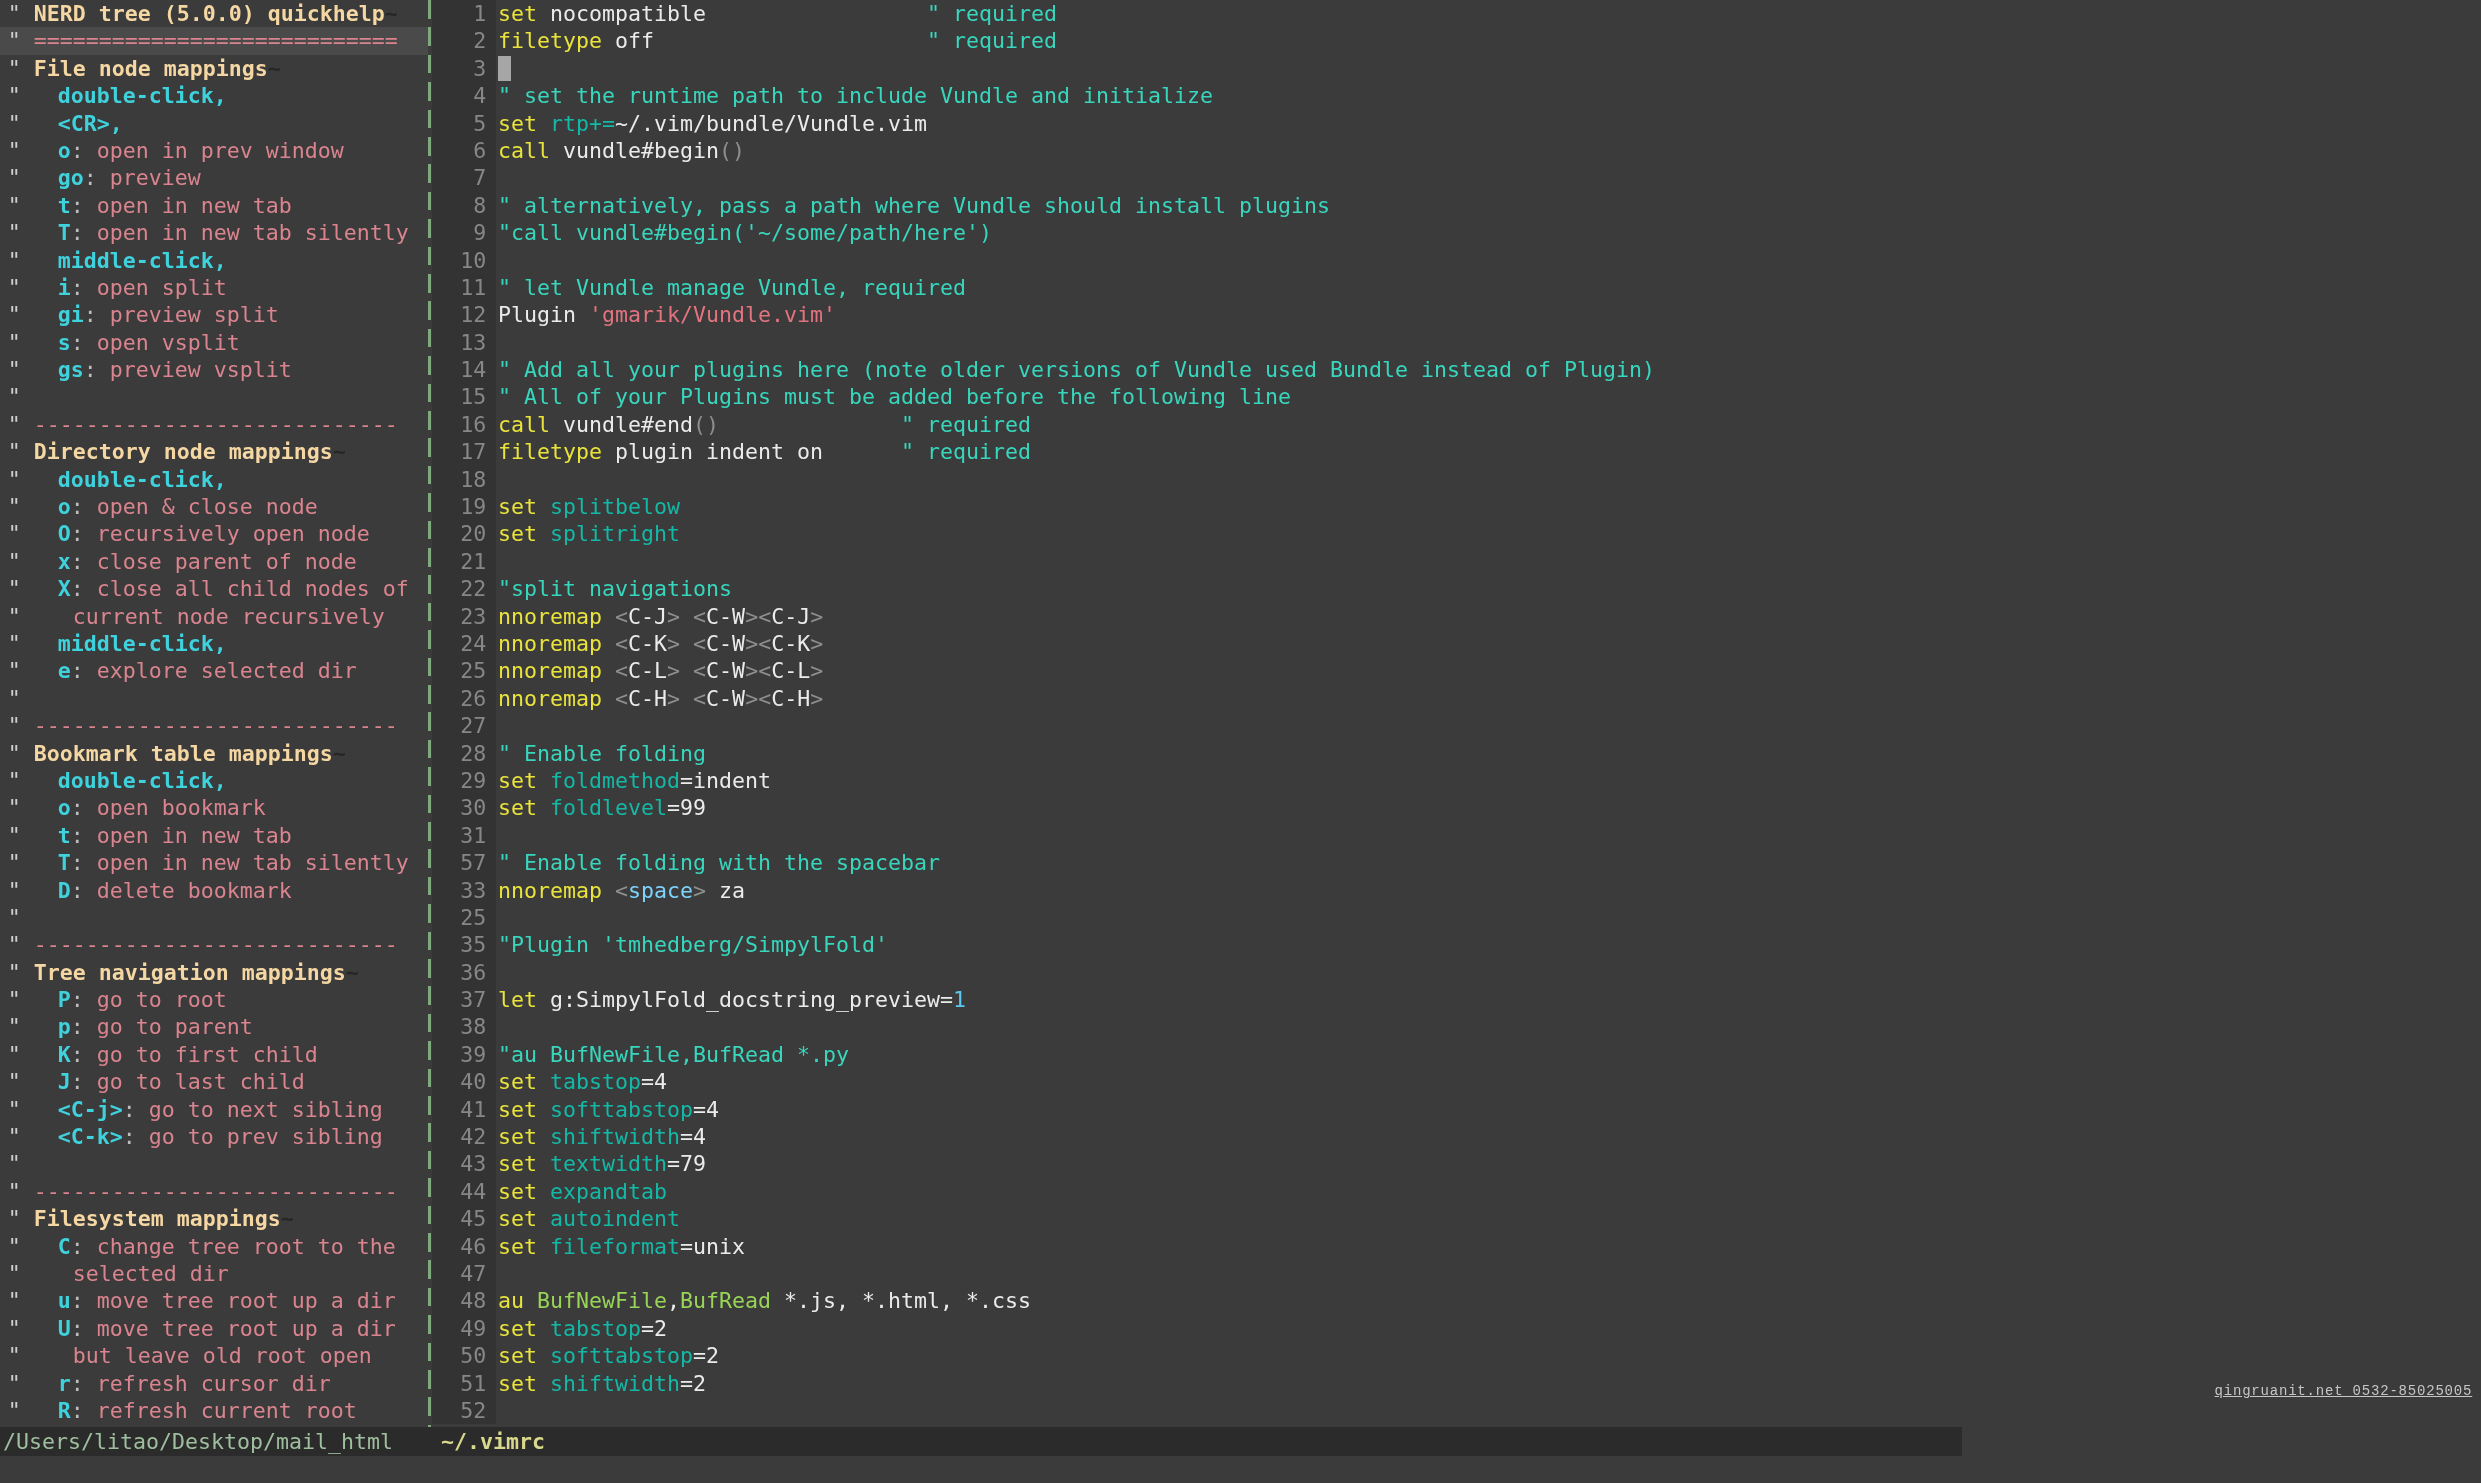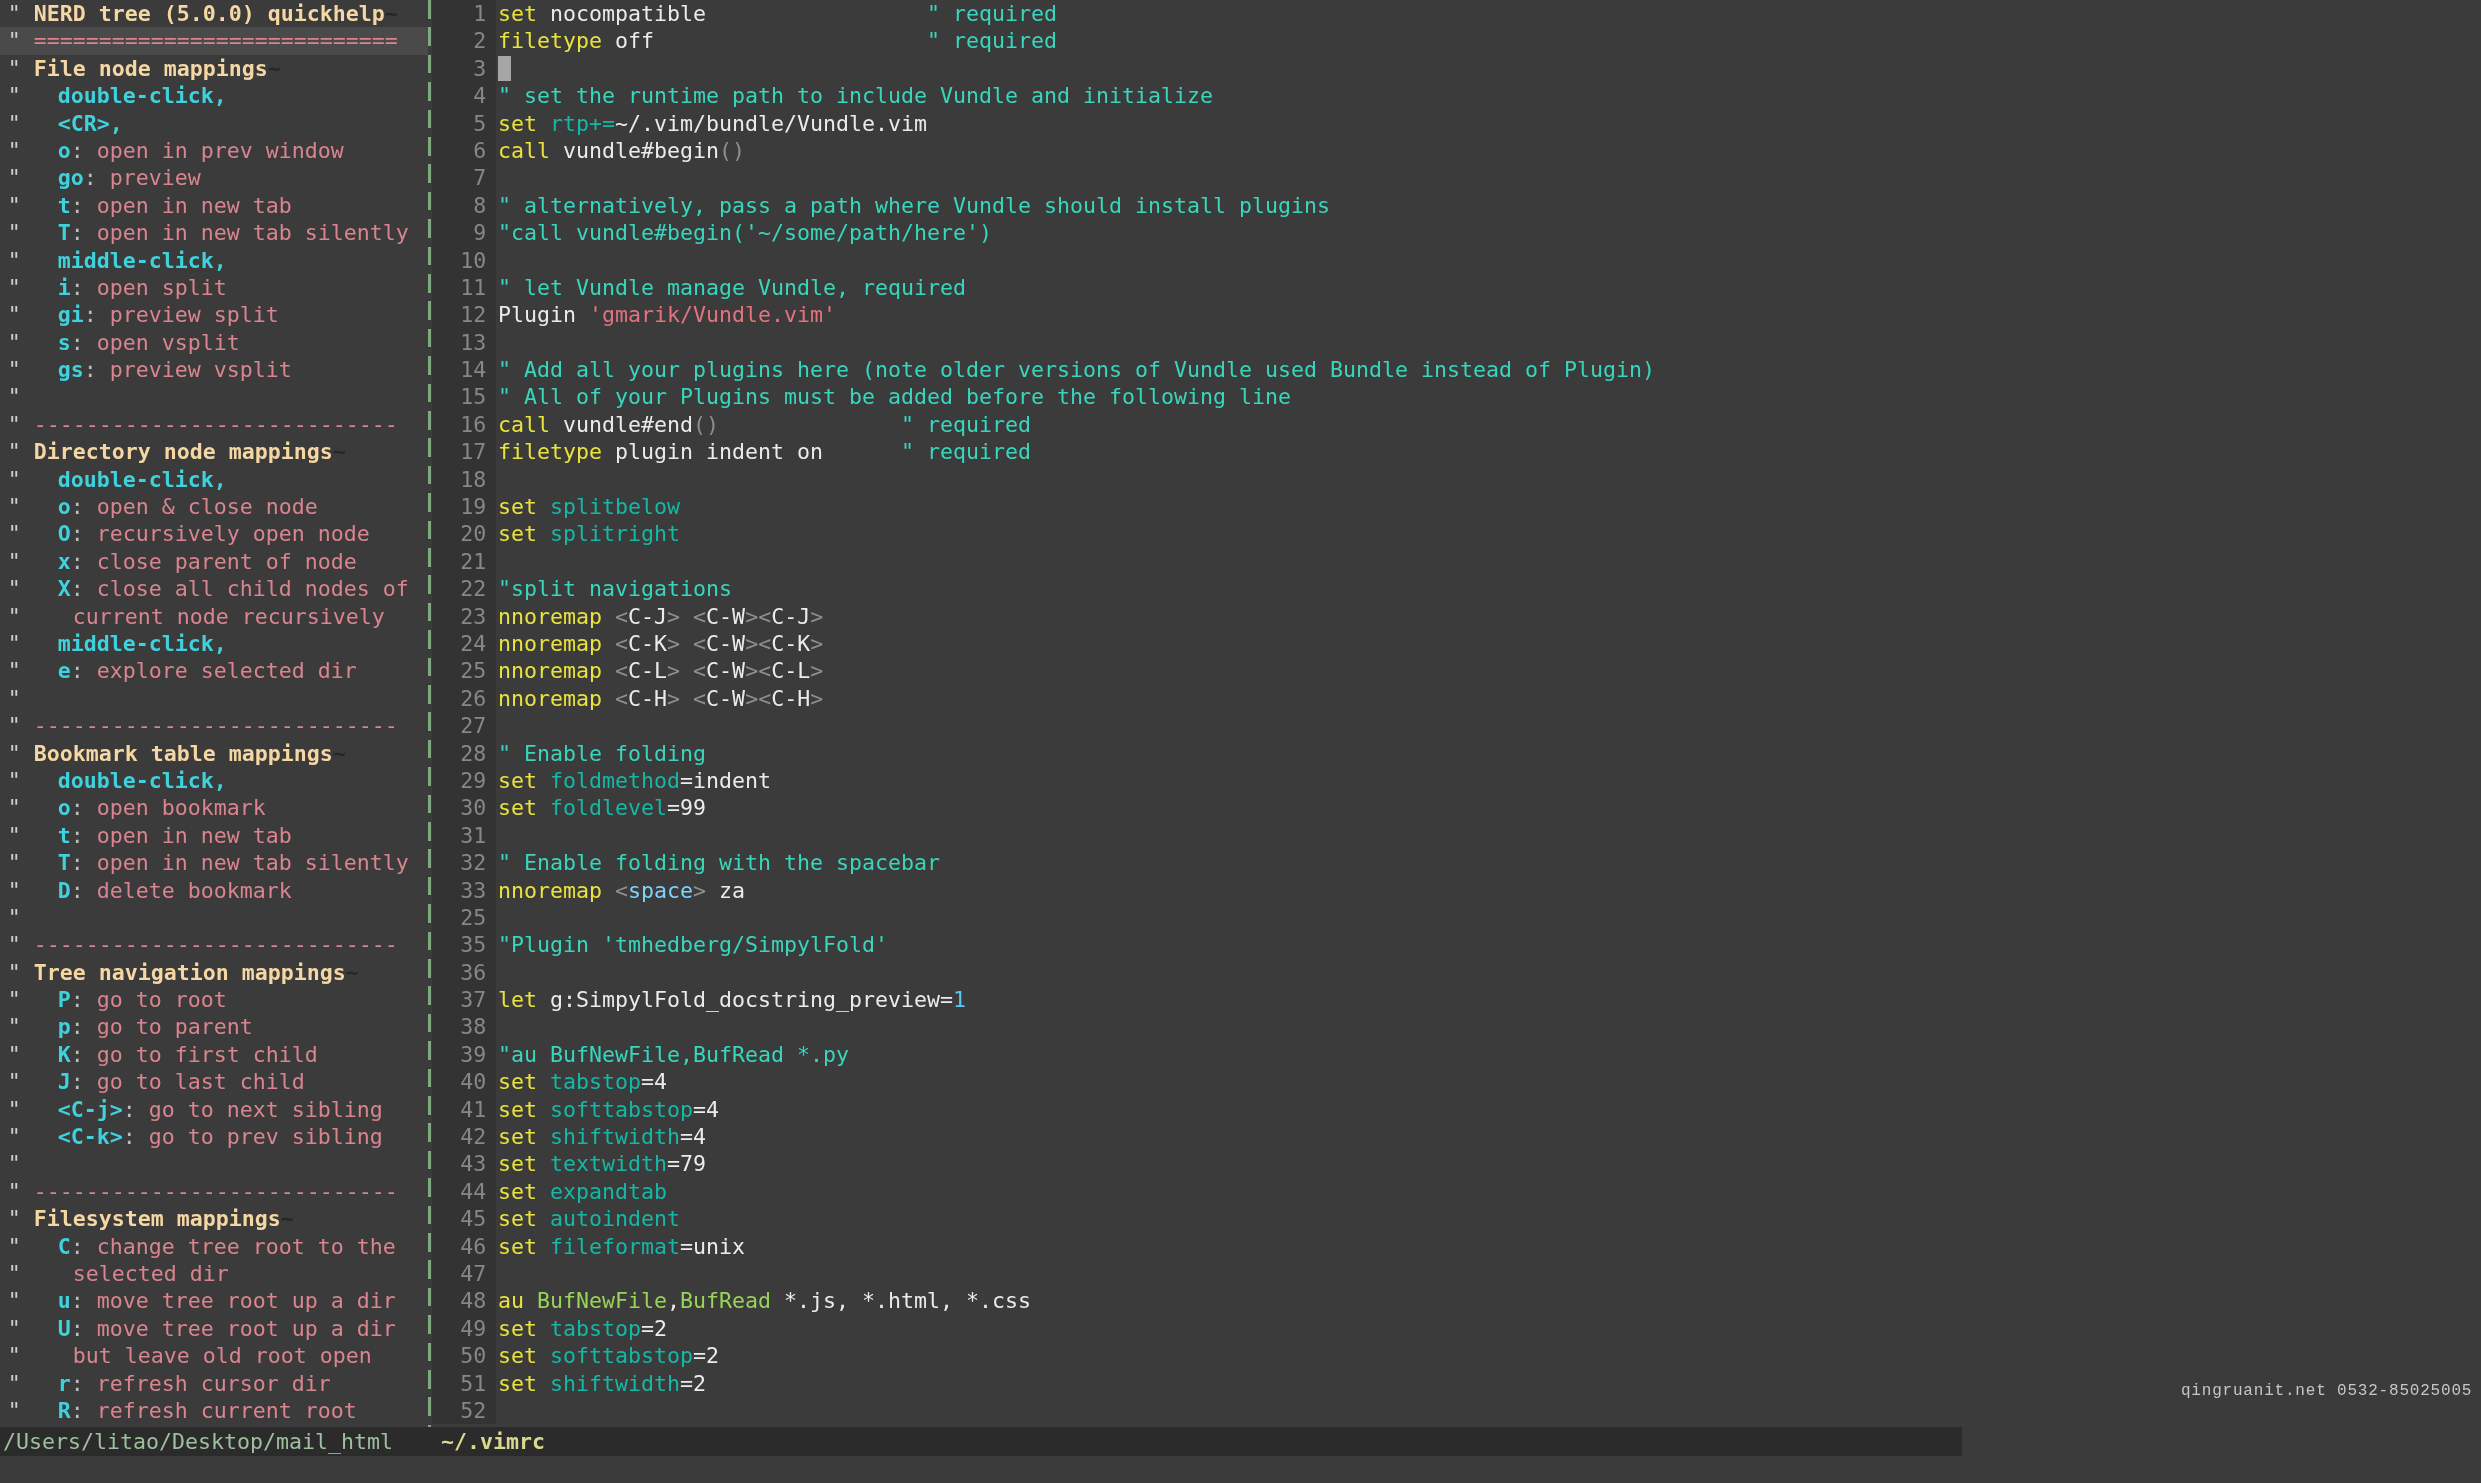--- a/index.html
+++ b/index.html
@@ -50,21 +50,21 @@
     background:#2b2b2b;line-height:29px;
   }
   .status-left{position:absolute;left:2.9px;top:0;color:#9fbf9f;white-space:pre;}
   .status-right{position:absolute;left:441px;top:0;color:#d9d98d;font-weight:bold;white-space:pre;}
   
   .cmdline{position:absolute;top:1457px;left:0;width:2482px;height:27.4px;background:#3b3b3b;}
   
   .watermark{
     position:absolute;top:1378px;right:9.8px;
     color:#c6c6c6;font-family:"Liberation Mono",monospace;
-    font-size:16px;letter-spacing:0.8px;white-space:pre;
+    font-size:14px;letter-spacing:0.8px;white-space:pre;text-decoration:underline;
   }
 </style>
 </head>
 <body>
 
 <div class="left-pane">
     <div class="row"><span class="s-q">" </span><span class="s-h">NERD tree (5.0.0) quickhelp</span><span class="s-t">~</span></div>
     <div class="row cursorline"><span class="s-q">" </span><span class="s-p">============================</span></div>
     <div class="row"><span class="s-q">" </span><span class="s-h">File node mappings</span><span class="s-t">~</span></div>
     <div class="row"><span class="s-q">" </span><span class="s-k">double-click,</span></div>
@@ -145,21 +145,21 @@
     <div class="row"><span class="gutter">22</span><span class="code"><span class="s-com">"split navigations</span></span></div>
     <div class="row"><span class="gutter">23</span><span class="code"><span class="s-kw">nnoremap</span><span class="s-fg"> </span><span class="s-dim">&lt;</span><span class="s-fg">C-J</span><span class="s-dim">&gt;</span><span class="s-fg"> </span><span class="s-dim">&lt;</span><span class="s-fg">C-W</span><span class="s-dim">&gt;&lt;</span><span class="s-fg">C-J</span><span class="s-dim">&gt;</span></span></div>
     <div class="row"><span class="gutter">24</span><span class="code"><span class="s-kw">nnoremap</span><span class="s-fg"> </span><span class="s-dim">&lt;</span><span class="s-fg">C-K</span><span class="s-dim">&gt;</span><span class="s-fg"> </span><span class="s-dim">&lt;</span><span class="s-fg">C-W</span><span class="s-dim">&gt;&lt;</span><span class="s-fg">C-K</span><span class="s-dim">&gt;</span></span></div>
     <div class="row"><span class="gutter">25</span><span class="code"><span class="s-kw">nnoremap</span><span class="s-fg"> </span><span class="s-dim">&lt;</span><span class="s-fg">C-L</span><span class="s-dim">&gt;</span><span class="s-fg"> </span><span class="s-dim">&lt;</span><span class="s-fg">C-W</span><span class="s-dim">&gt;&lt;</span><span class="s-fg">C-L</span><span class="s-dim">&gt;</span></span></div>
     <div class="row"><span class="gutter">26</span><span class="code"><span class="s-kw">nnoremap</span><span class="s-fg"> </span><span class="s-dim">&lt;</span><span class="s-fg">C-H</span><span class="s-dim">&gt;</span><span class="s-fg"> </span><span class="s-dim">&lt;</span><span class="s-fg">C-W</span><span class="s-dim">&gt;&lt;</span><span class="s-fg">C-H</span><span class="s-dim">&gt;</span></span></div>
     <div class="row"><span class="gutter">27</span><span class="code"></span></div>
     <div class="row"><span class="gutter">28</span><span class="code"><span class="s-com">" Enable folding</span></span></div>
     <div class="row"><span class="gutter">29</span><span class="code"><span class="s-kw">set</span><span class="s-fg"> </span><span class="s-opt">foldmethod</span><span class="s-fg">=indent</span></span></div>
     <div class="row"><span class="gutter">30</span><span class="code"><span class="s-kw">set</span><span class="s-fg"> </span><span class="s-opt">foldlevel</span><span class="s-fg">=99</span></span></div>
     <div class="row"><span class="gutter">31</span><span class="code"></span></div>
-    <div class="row"><span class="gutter">32</span><span class="code"><span class="s-com">" Enable folding with the spacebar</span></span></div>
+    <div class="row"><span class="gutter">57</span><span class="code"><span class="s-com">" Enable folding with the spacebar</span></span></div>
     <div class="row"><span class="gutter">33</span><span class="code"><span class="s-kw">nnoremap</span><span class="s-fg"> </span><span class="s-dim">&lt;</span><span class="s-sp">space</span><span class="s-dim">&gt;</span><span class="s-fg"> za</span></span></div>
     <div class="row"><span class="gutter">25</span><span class="code"></span></div>
     <div class="row"><span class="gutter">35</span><span class="code"><span class="s-com">"Plugin 'tmhedberg/SimpylFold'</span></span></div>
     <div class="row"><span class="gutter">36</span><span class="code"></span></div>
     <div class="row"><span class="gutter">37</span><span class="code"><span class="s-kw">let</span><span class="s-fg"> g:SimpylFold_docstring_preview=</span><span class="s-num">1</span></span></div>
     <div class="row"><span class="gutter">38</span><span class="code"></span></div>
     <div class="row"><span class="gutter">39</span><span class="code"><span class="s-com">"au BufNewFile,BufRead *.py</span></span></div>
     <div class="row"><span class="gutter">40</span><span class="code"><span class="s-kw">set</span><span class="s-fg"> </span><span class="s-opt">tabstop</span><span class="s-fg">=4</span></span></div>
     <div class="row"><span class="gutter">41</span><span class="code"><span class="s-kw">set</span><span class="s-fg"> </span><span class="s-opt">softtabstop</span><span class="s-fg">=4</span></span></div>
     <div class="row"><span class="gutter">42</span><span class="code"><span class="s-kw">set</span><span class="s-fg"> </span><span class="s-opt">shiftwidth</span><span class="s-fg">=4</span></span></div>

